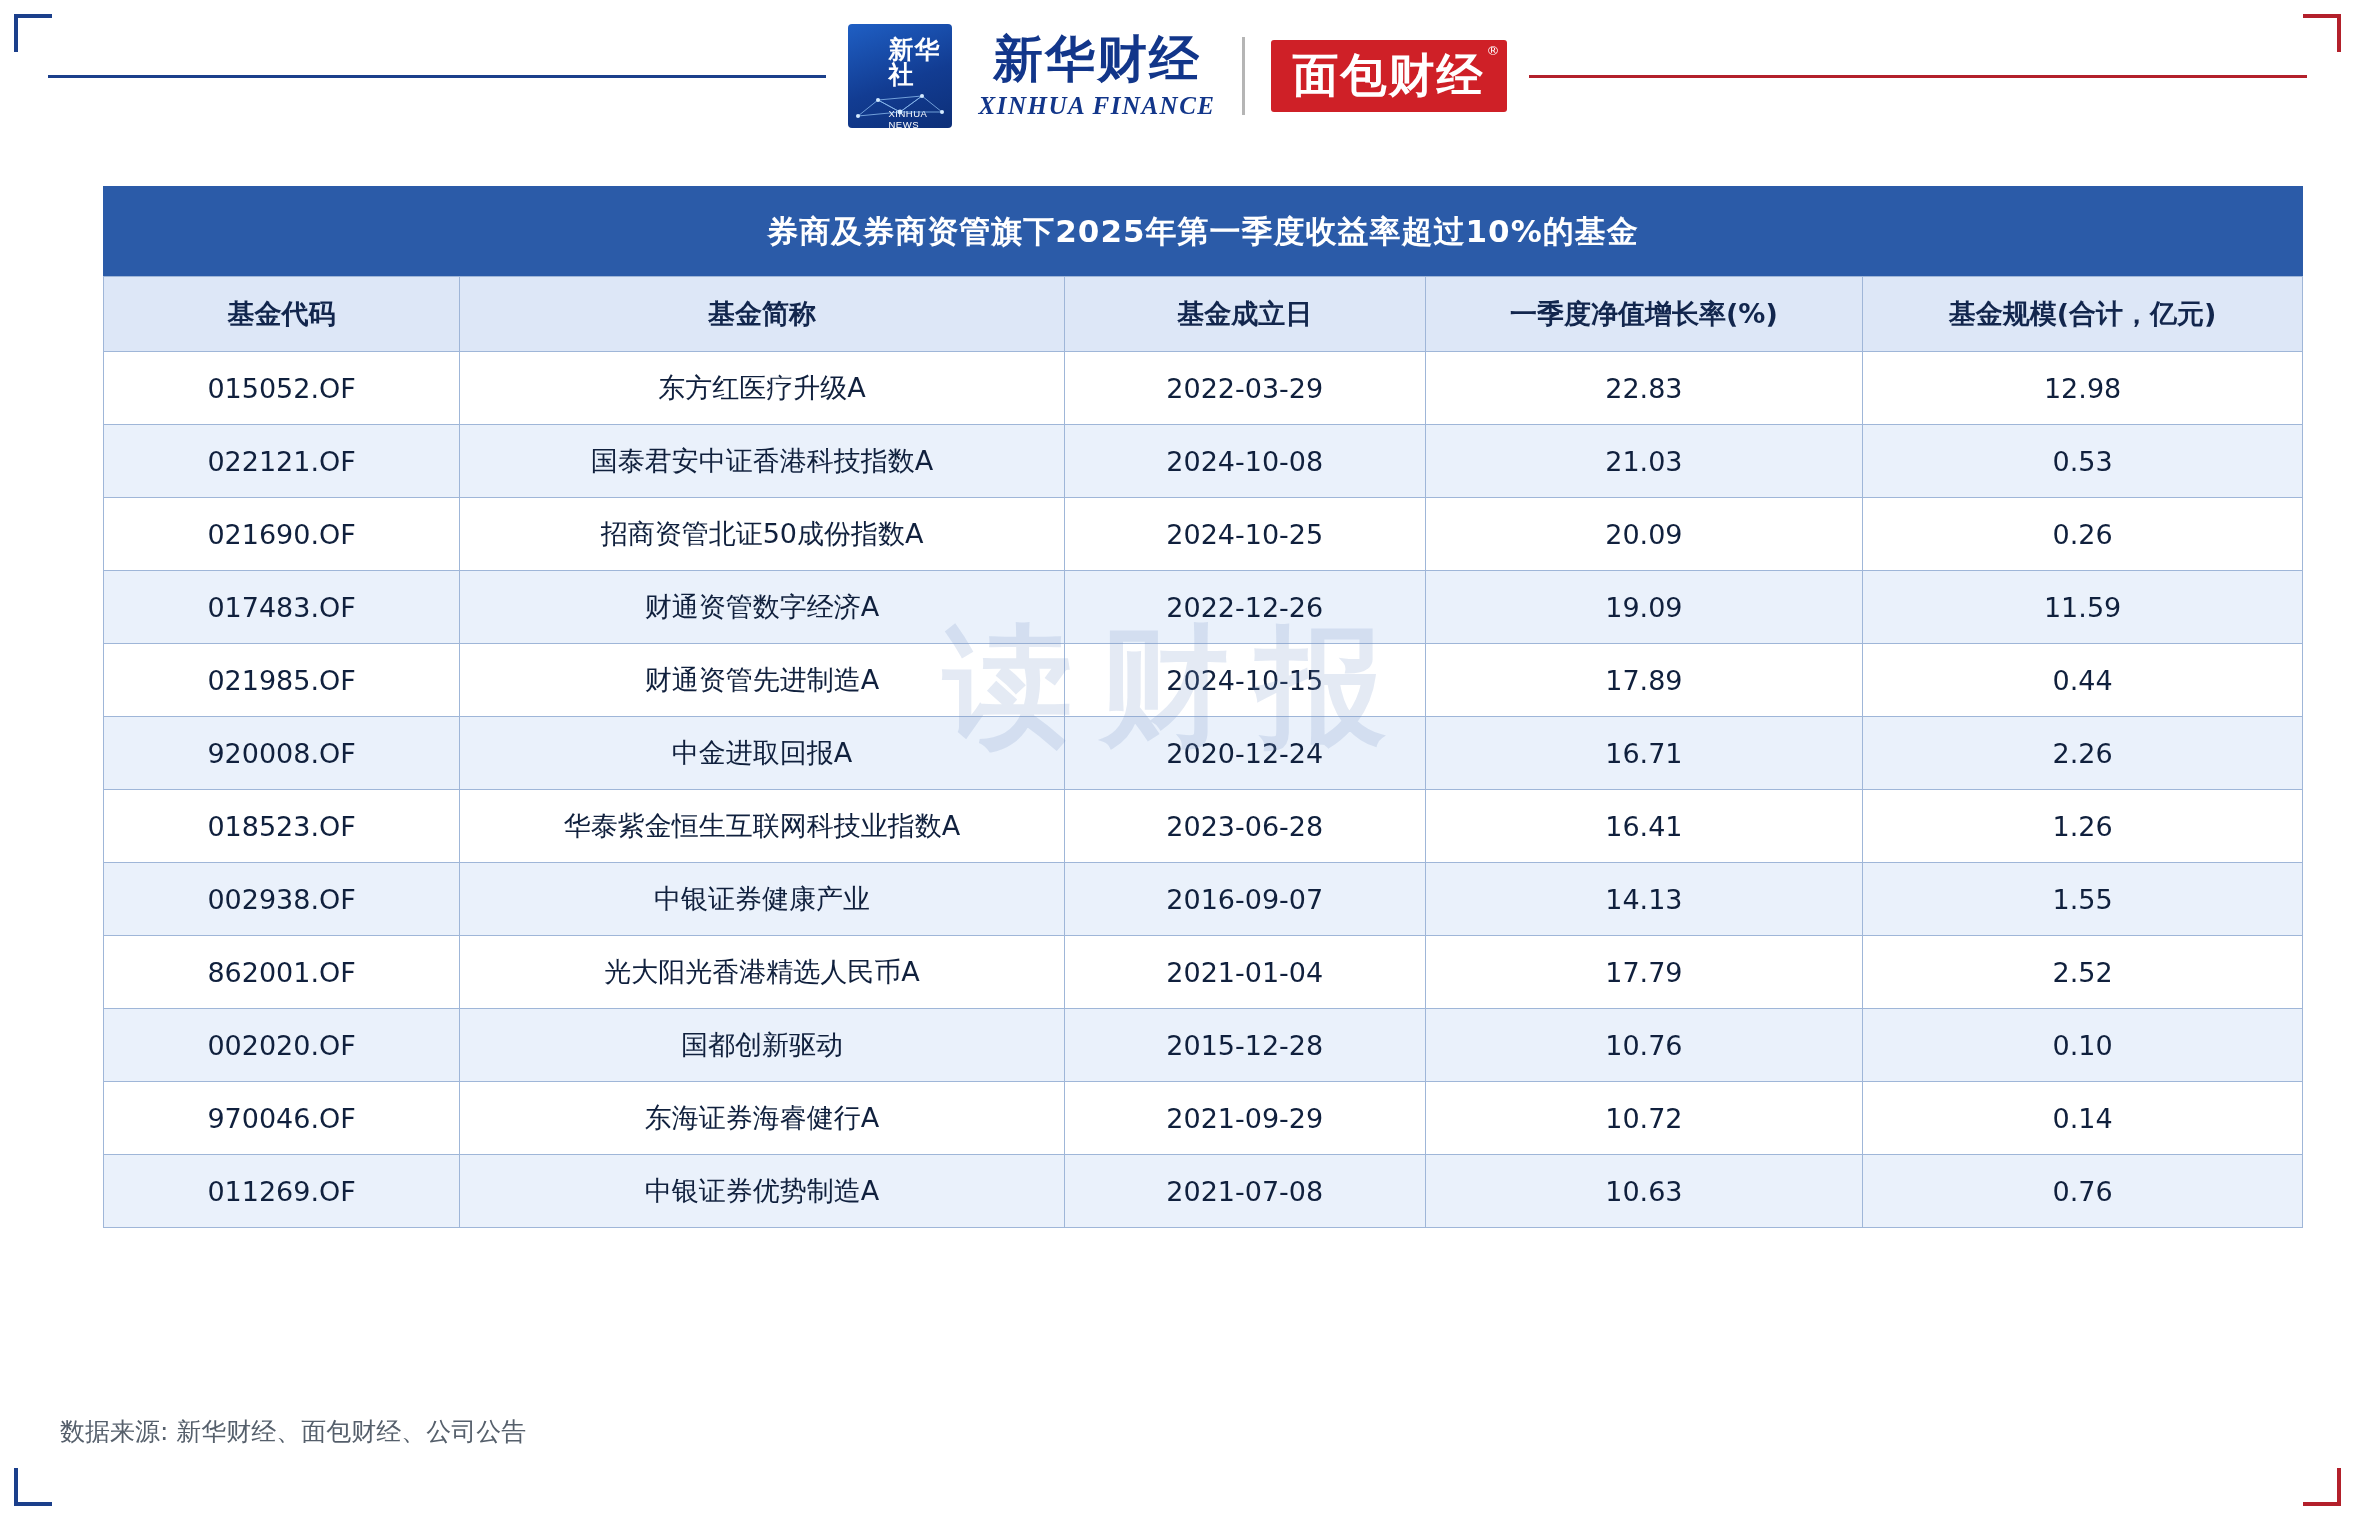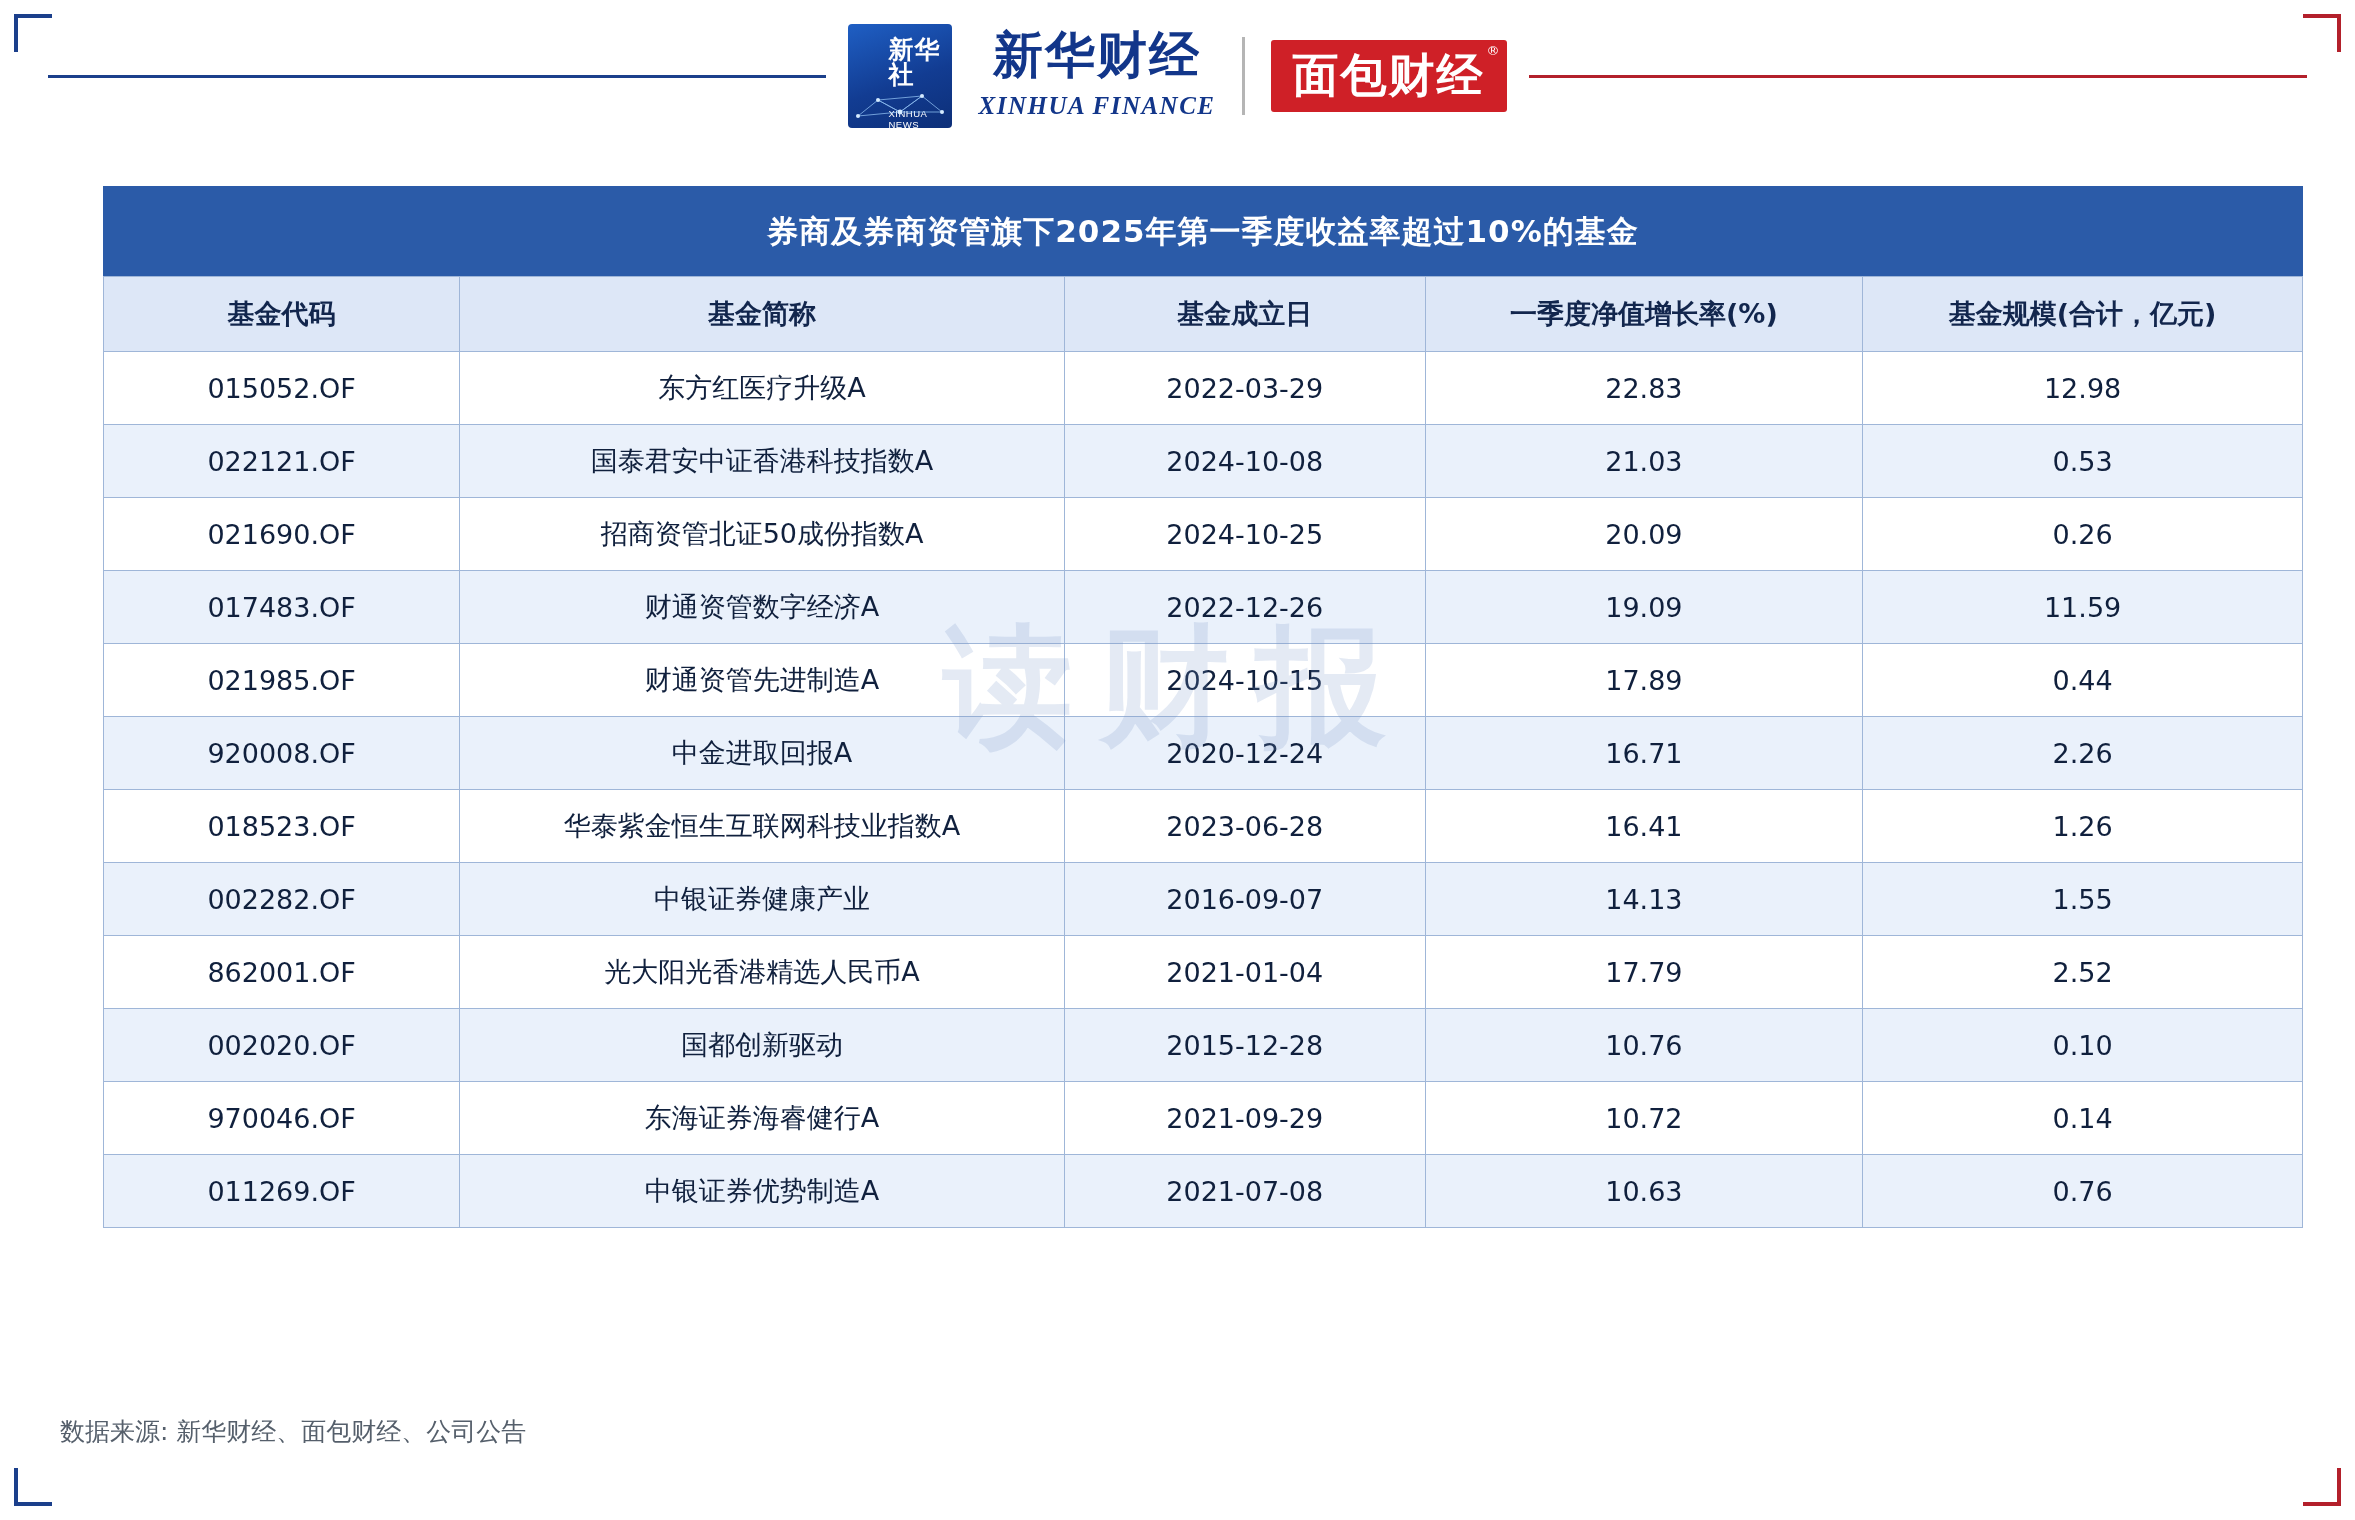--- a/index.html
+++ b/index.html
@@ -95,21 +95,21 @@
     display: flex;
     flex-direction: column;
     align-items: center;
     justify-content: center;
     line-height: 1;
   }
   .xf-mark .cn {
     font-size: 50px;
     font-weight: bold;
     color: #12368a;
-    font-family: Liberation Mono, monospace;
+    font-family: Liberation Sans, sans-serif;
     letter-spacing: 2px;
     position: relative;
   }
   .xf-mark .en {
     margin-top: 9px;
     font-size: 25px;
     font-weight: bold;
     color: #12368a;
     letter-spacing: 1.5px;
     font-family: "Liberation Serif", serif;
@@ -330,21 +330,21 @@
         <td>2.26</td>
       </tr>
       <tr>
         <td>018523.OF</td>
         <td>华泰紫金恒生互联网科技业指数A</td>
         <td>2023-06-28</td>
         <td>16.41</td>
         <td>1.26</td>
       </tr>
       <tr>
-        <td>002282.OF</td>
+        <td>002938.OF</td>
         <td>中银证券健康产业</td>
         <td>2016-09-07</td>
         <td>14.13</td>
         <td>1.55</td>
       </tr>
       <tr>
         <td>862001.OF</td>
         <td>光大阳光香港精选人民币A</td>
         <td>2021-01-04</td>
         <td>17.79</td>

